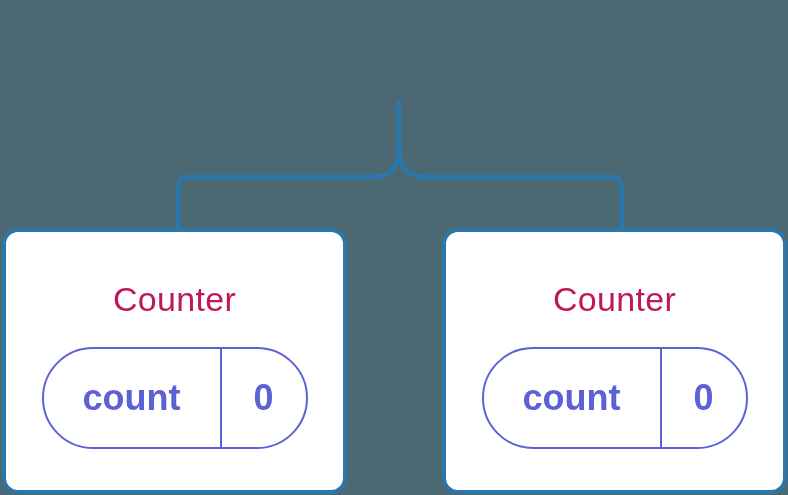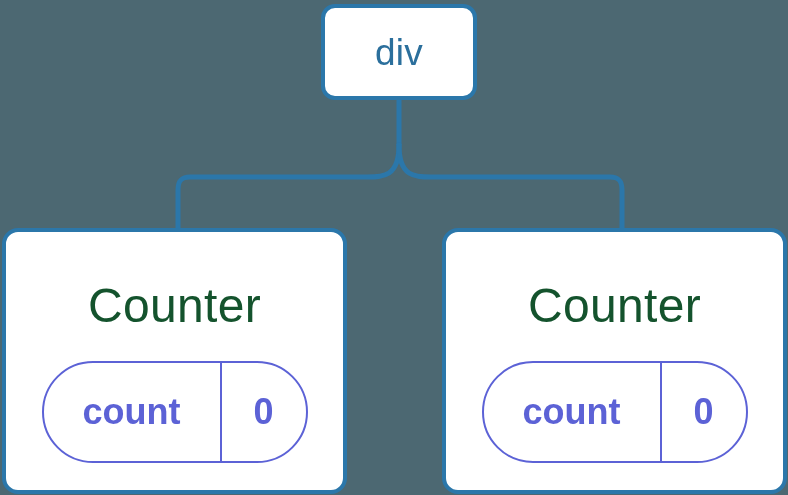--- a/index.html
+++ b/index.html
@@ -58,22 +58,22 @@
   .node-component {
     top: 228px;
     height: 266px;
     border-radius: 16px;
     justify-content: flex-start;
   }
   #node-counter-left  { left: 2px;   width: 345px; }
   #node-counter-right { left: 442px; width: 345px; }
 
   .node-title {
-    color: #14532d;
-    font-size: 48px;
+    color: #be185d;
+    font-size: 34px;
     line-height: 1;
     margin-top: 50px;
     letter-spacing: 0.3px;
   }
 
   
   .state-pill {
     margin-top: 31px;
     box-sizing: border-box;
     width: 266px;
@@ -108,23 +108,20 @@
 
   <svg id="edges" viewBox="0 0 788 495" width="788" height="495" fill="none">
 
     <path d="M399 100 L399 145" stroke="#2b77aa" stroke-width="5" stroke-linecap="butt"></path>
 
     <path d="M399 145 C399 177 383 177 367 177 L190 177 C181 177 178 181 178 190 L178 228" stroke="#2b77aa" stroke-width="5" stroke-linecap="round"></path>
 
     <path d="M399 145 C399 177 415 177 431 177 L610 177 C619 177 622 181 622 190 L622 228" stroke="#2b77aa" stroke-width="5" stroke-linecap="round"></path>
   </svg>
 
-  <div class="node" id="node-div">
-    <span class="node-title-root">div</span>
-  </div>
 
   <div class="node node-component" id="node-counter-left">
     <span class="node-title">Counter</span>
     <div class="state-pill">
       <span class="pill-key">count</span>
       <span class="pill-val">0</span>
     </div>
   </div>
 
   <div class="node node-component" id="node-counter-right">

